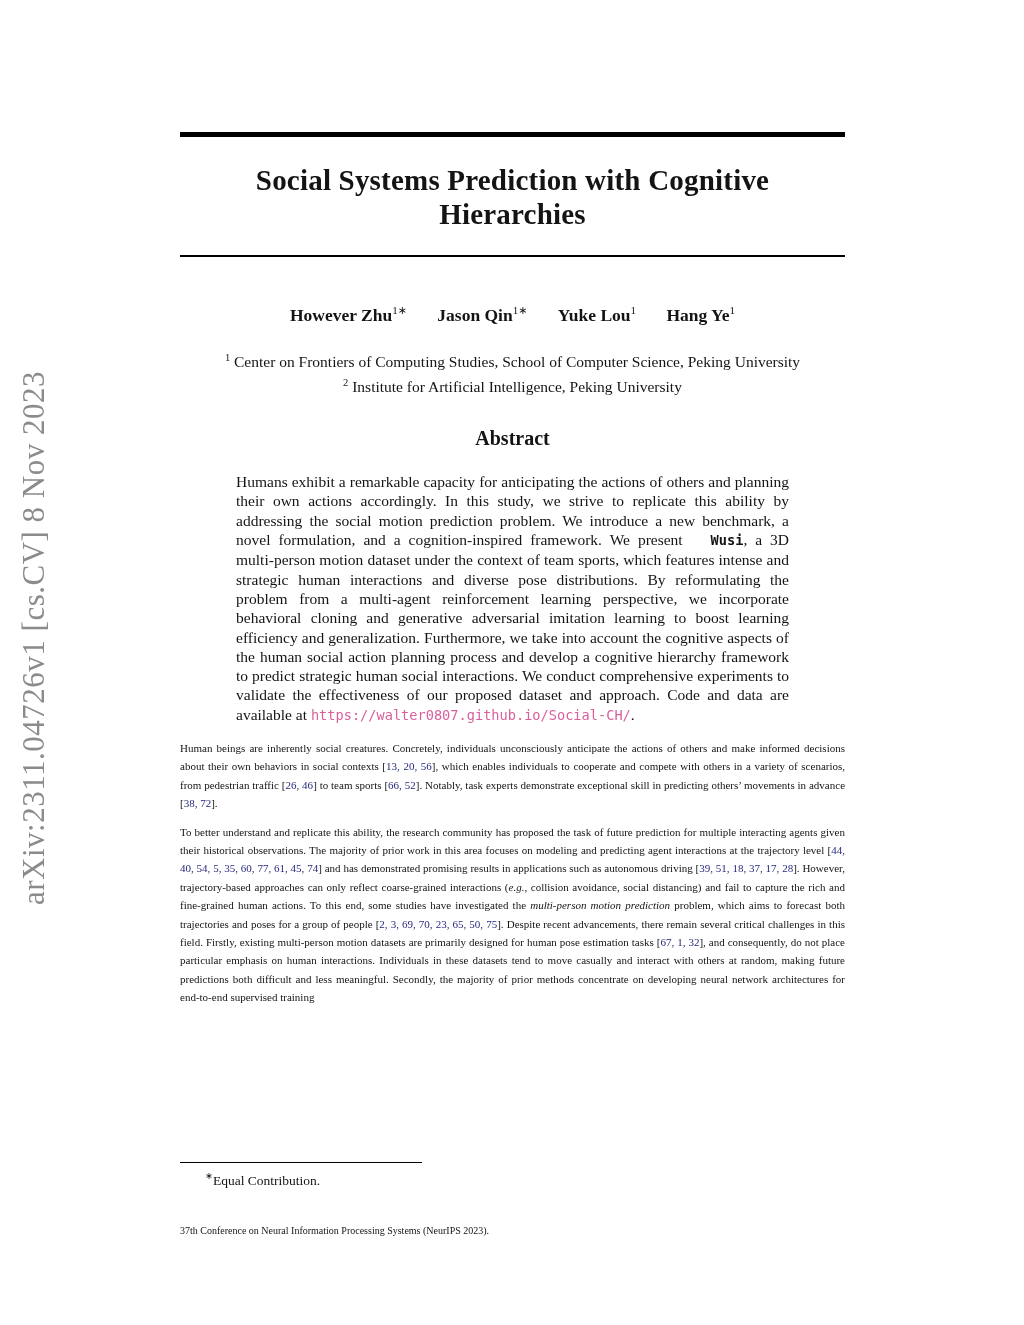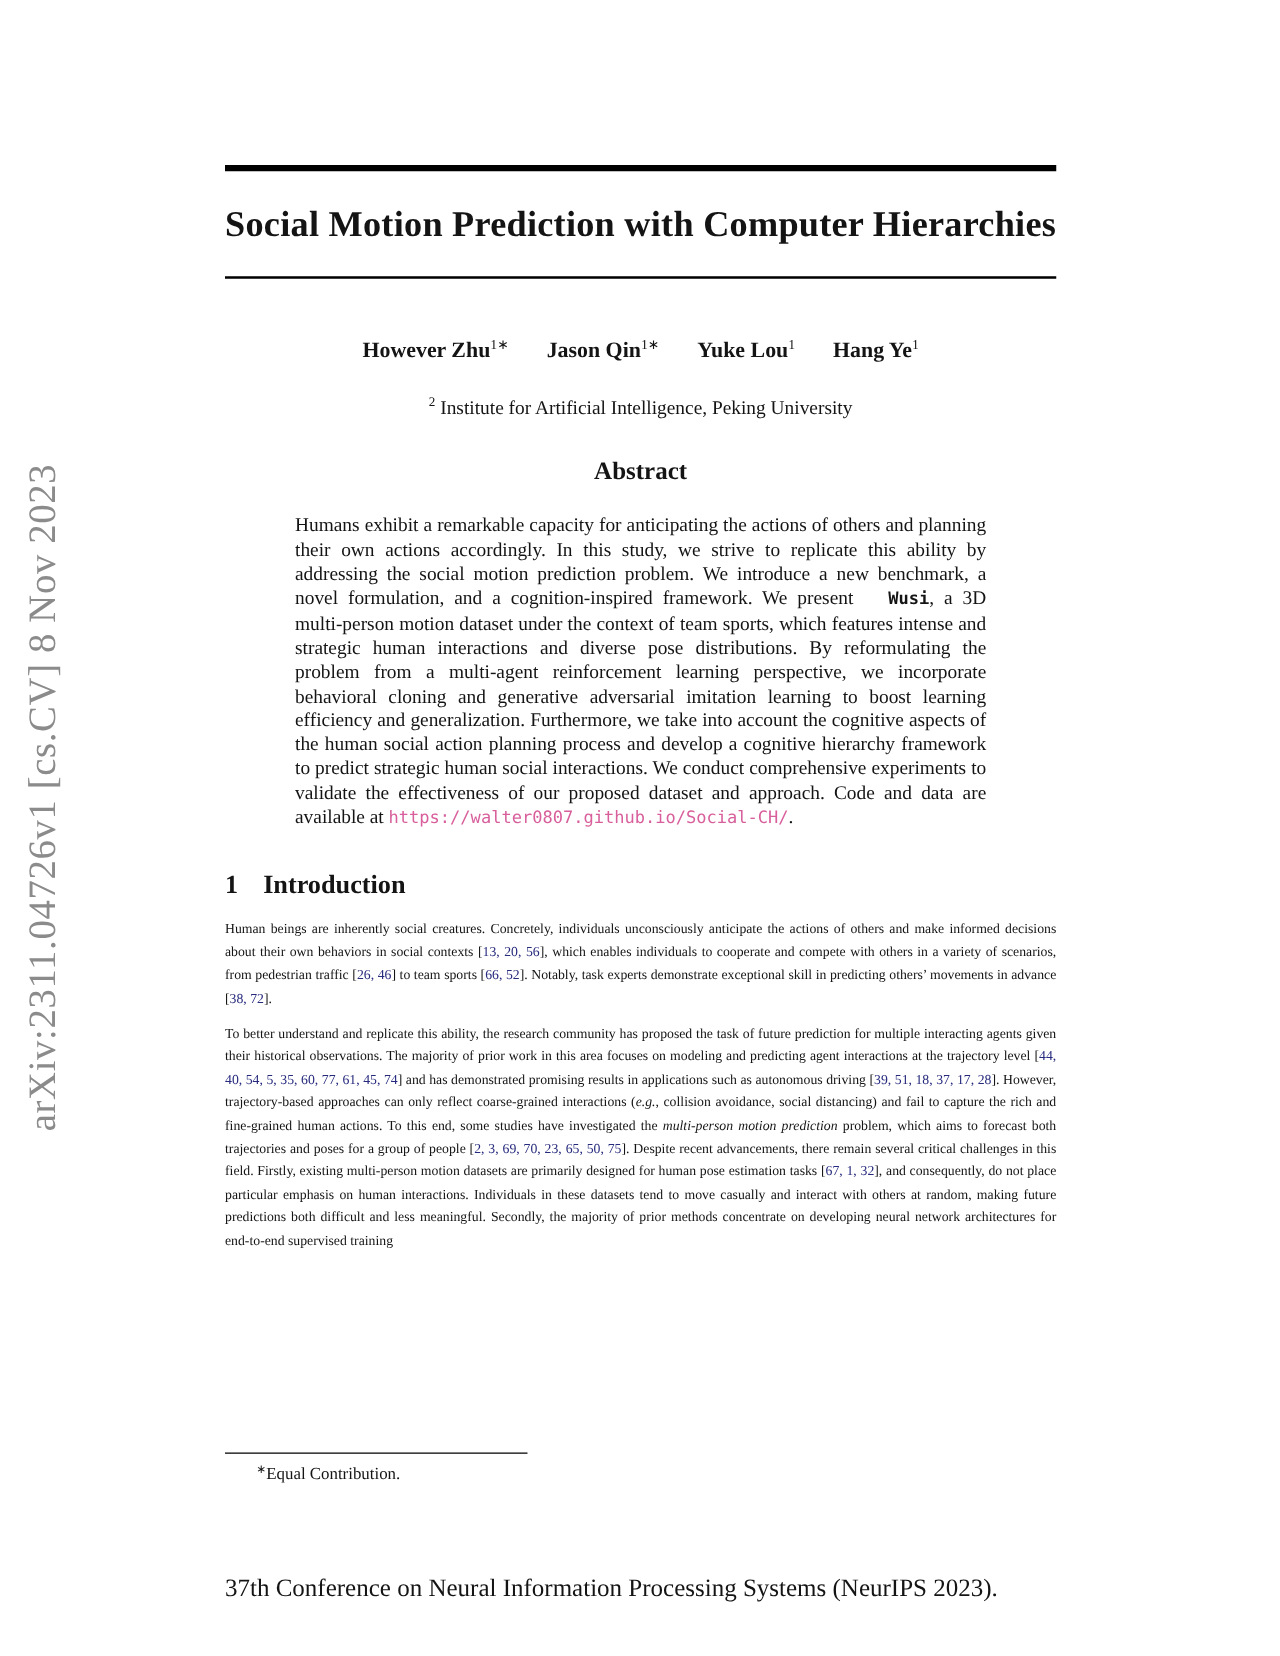--- a/index.html
+++ b/index.html
@@ -36,57 +36,55 @@
   .body-para { margin-top:14px; text-align:justify; font-size:11px; line-height:18.4px; }
   .body-para + .body-para { margin-top:10px; }
   .seg-italic { font-style:italic; }
   .seg-mono { font-family:"DejaVu Sans Mono", monospace; font-weight:bold; font-size:0.88em;padding-left:20px; }
   .seg-link { font-family:"DejaVu Sans Mono", monospace; font-size:0.88em; color:var(--link-pink,#d85f9c); }
   .seg-cite { color:var(--cite-navy,#262a7d); }
   .footnote-block { position:absolute; left:0; top:1162px; width:665px; }
   .footnote-rule { width:242px; height:1px; background:#000; }
   .footnote-text { margin-top:5px; padding-left:25px; font-size:13.5px; line-height:17px; }
   .footnote-text sup { font-size:9.5px; }
-  .conference-footer { position:absolute; left:0; top:1262px; font-size:20px; line-height:18px; }
+  .conference-footer { position:absolute; left:0; top:1222px; font-size:10px; line-height:18px; }
 </style>
 </head>
 <body>
 
 <div class="page">
 
   <div class="arxiv-banner">arXiv:2311.04726v1  [cs.CV]  8 Nov 2023</div>
 
   <div class="content">
 
     <div class="rule-thick"></div>
 
-    <div class="paper-title">Social Motion Prediction with Computer Hierarchies</div>
+    <div class="paper-title">Social Systems Prediction with Cognitive Hierarchies</div>
 
     <div class="rule-thin"></div>
 
     <div class="authors">
       <div>
         <span class="author"><span>However Zhu</span><sup>1∗</sup></span>
         <span class="author"><span>Jason Qin</span><sup>1∗</sup></span>
         <span class="author"><span>Yuke Lou</span><sup>1</sup></span>
         <span class="author"><span>Hang Ye</span><sup>1</sup></span>
       </div>
     </div>
 
     <div class="affiliations">
+      <div><sup>1</sup> <span>Center on Frontiers of Computing Studies, School of Computer Science, Peking University</span></div>
       <div><sup>2</sup> <span>Institute for Artificial Intelligence, Peking University</span></div>
     </div>
 
     <div class="abstract-heading">Abstract</div>
 
     <div class="abstract-body"><span class="seg-plain">Humans exhibit a remarkable capacity for anticipating the actions of others and planning their own actions accordingly. In this study, we strive to replicate this ability by addressing the social motion prediction problem. We introduce a new benchmark, a novel formulation, and a cognition-inspired framework. We present </span><span class="seg-mono">Wusi</span><span class="seg-plain">, a 3D multi-person motion dataset under the context of team sports, which features intense and strategic human interactions and diverse pose distributions. By reformulating the problem from a multi-agent reinforcement learning perspective, we incorporate behavioral cloning and generative adversarial imitation learning to boost learning efficiency and generalization. Furthermore, we take into account the cognitive aspects of the human social action planning process and develop a cognitive hierarchy framework to predict strategic human social interactions. We conduct comprehensive experiments to validate the effectiveness of our proposed dataset and approach. Code and data are available at </span><span class="seg-link">https://walter0807.github.io/Social-CH/</span><span class="seg-plain">.</span></div>
 
-    <div class="section-heading">
-      <span class="section-number">1</span><span>Introduction</span>
-    </div>
 
     <div class="body-para"><span class="seg-plain">Human beings are inherently social creatures. Concretely, individuals unconsciously anticipate the actions of others and make informed decisions about their own behaviors in social contexts [</span><span class="seg-cite">13, 20, 56</span><span class="seg-plain">], which enables individuals to cooperate and compete with others in a variety of scenarios, from pedestrian traffic [</span><span class="seg-cite">26, 46</span><span class="seg-plain">] to team sports [</span><span class="seg-cite">66, 52</span><span class="seg-plain">]. Notably, task experts demonstrate exceptional skill in predicting others’ movements in advance [</span><span class="seg-cite">38, 72</span><span class="seg-plain">].</span></div>
 
     <div class="body-para"><span class="seg-plain">To better understand and replicate this ability, the research community has proposed the task of future prediction for multiple interacting agents given their historical observations. The majority of prior work in this area focuses on modeling and predicting agent interactions at the trajectory level [</span><span class="seg-cite">44, 40, 54, 5, 35, 60, 77, 61, 45, 74</span><span class="seg-plain">] and has demonstrated promising results in applications such as autonomous driving [</span><span class="seg-cite">39, 51, 18, 37, 17, 28</span><span class="seg-plain">]. However, trajectory-based approaches can only reflect coarse-grained interactions (</span><span class="seg-italic">e.g.</span><span class="seg-plain">, collision avoidance, social distancing) and fail to capture the rich and fine-grained human actions. To this end, some studies have investigated the </span><span class="seg-italic">multi-person motion prediction</span><span class="seg-plain"> problem, which aims to forecast both trajectories and poses for a group of people [</span><span class="seg-cite">2, 3, 69, 70, 23, 65, 50, 75</span><span class="seg-plain">]. Despite recent advancements, there remain several critical challenges in this field. Firstly, existing multi-person motion datasets are primarily designed for human pose estimation tasks [</span><span class="seg-cite">67, 1, 32</span><span class="seg-plain">], and consequently, do not place particular emphasis on human interactions. Individuals in these datasets tend to move casually and interact with others at random, making future predictions both difficult and less meaningful. Secondly, the majority of prior methods concentrate on developing neural network architectures for end-to-end supervised training</span></div>
 
     <div class="footnote-block">
       <div class="footnote-rule"></div>
       <div class="footnote-text"><sup>∗</sup><span>Equal Contribution.</span></div>
     </div>
 

